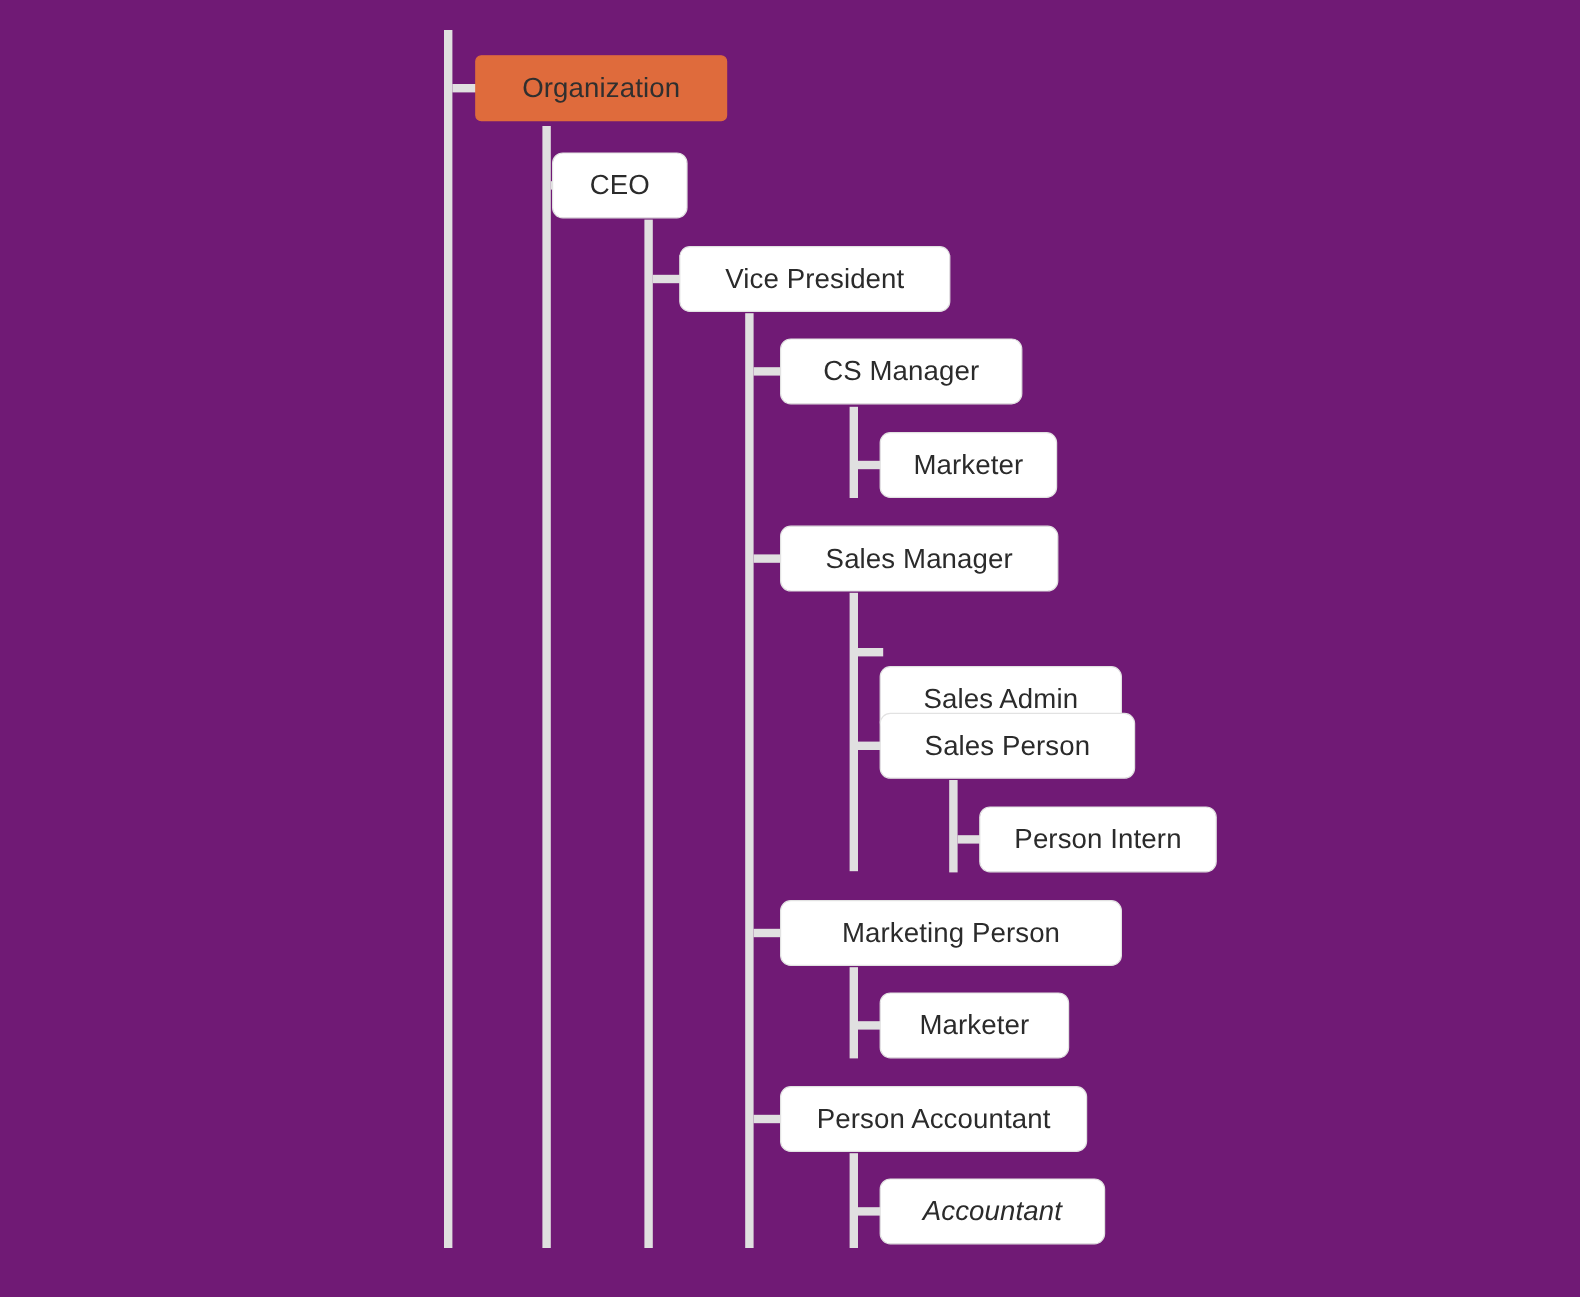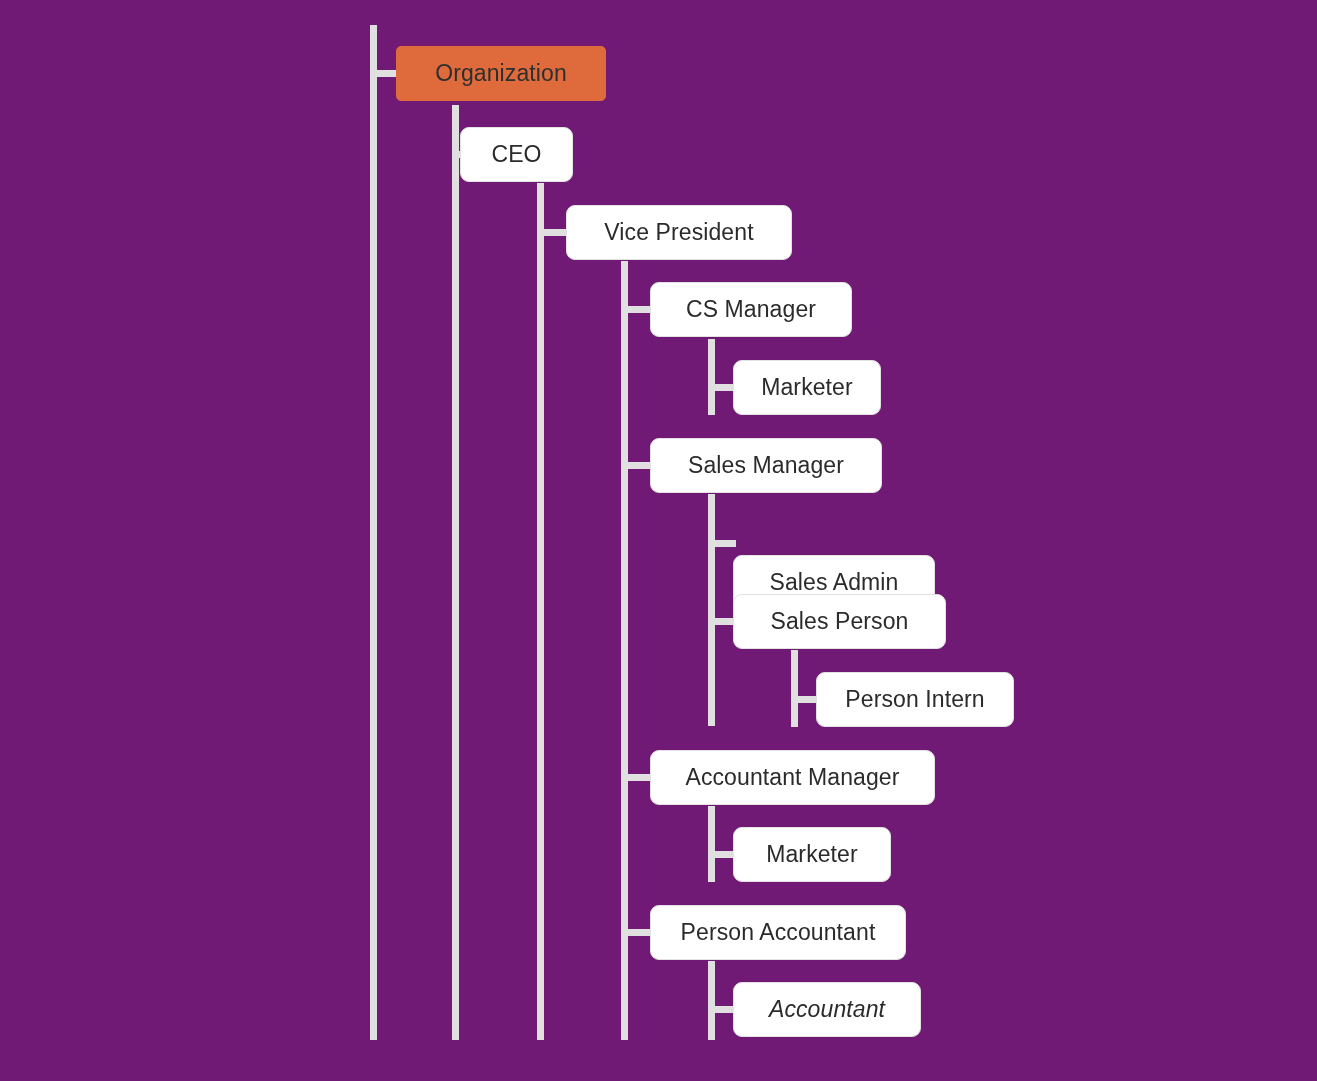--- a/index.html
+++ b/index.html
@@ -114,21 +114,21 @@
       <div class="node" style="left: 733px; top: 516px; width: 202px; margin-top: 39px;">
         <span class="node-label">Sales Admin</span>
       </div>
       <div class="node" style="left: 733px; top: 594px; width: 213px; align-items: center;">
         <span class="node-label">Sales Person</span>
       </div>
       <div class="node" style="left: 816px; top: 672px; width: 198px;">
         <span class="node-label">Person Intern</span>
       </div>
       <div class="node" style="left: 650px; top: 750px; width: 285px;">
-        <span class="node-label">Accountant Manager</span>
+        <span class="node-label">Marketing Person</span>
       </div>
       <div class="node" style="left: 733px; top: 827px; width: 158px;">
         <span class="node-label">Marketer</span>
       </div>
       <div class="node" style="left: 650px; top: 905px; width: 256px;">
         <span class="node-label">Person Accountant</span>
       </div>
       <div class="node" style="left: 733px; top: 982px; width: 188px; font-style: italic;">
         <span class="node-label">Accountant</span>
       </div>

